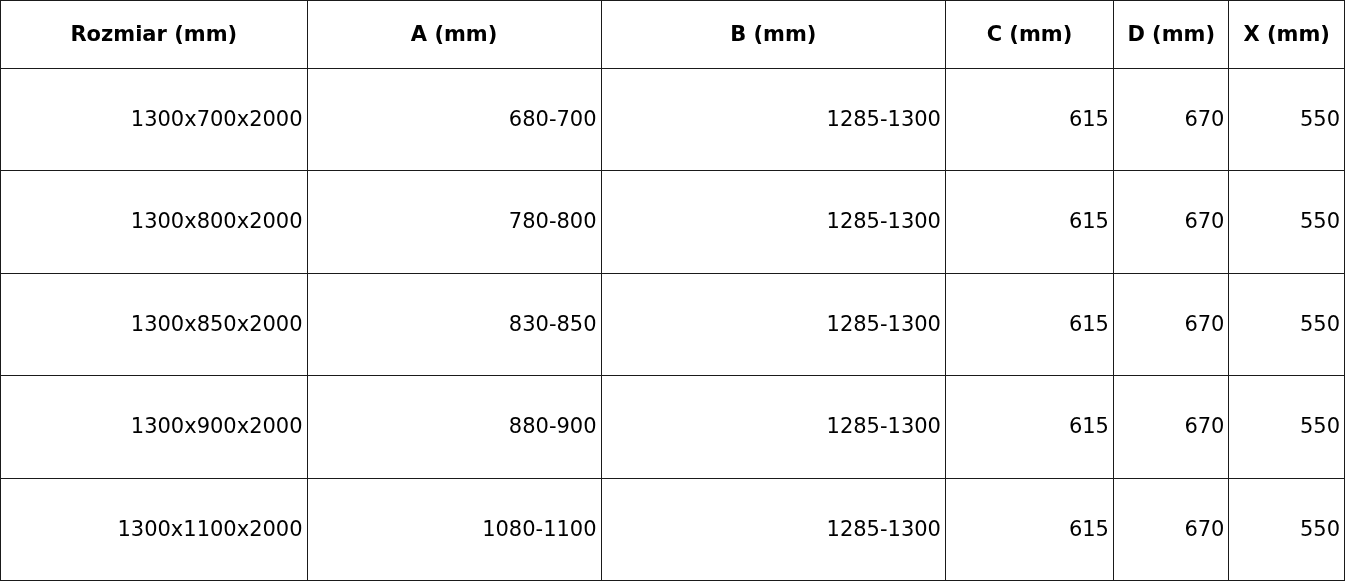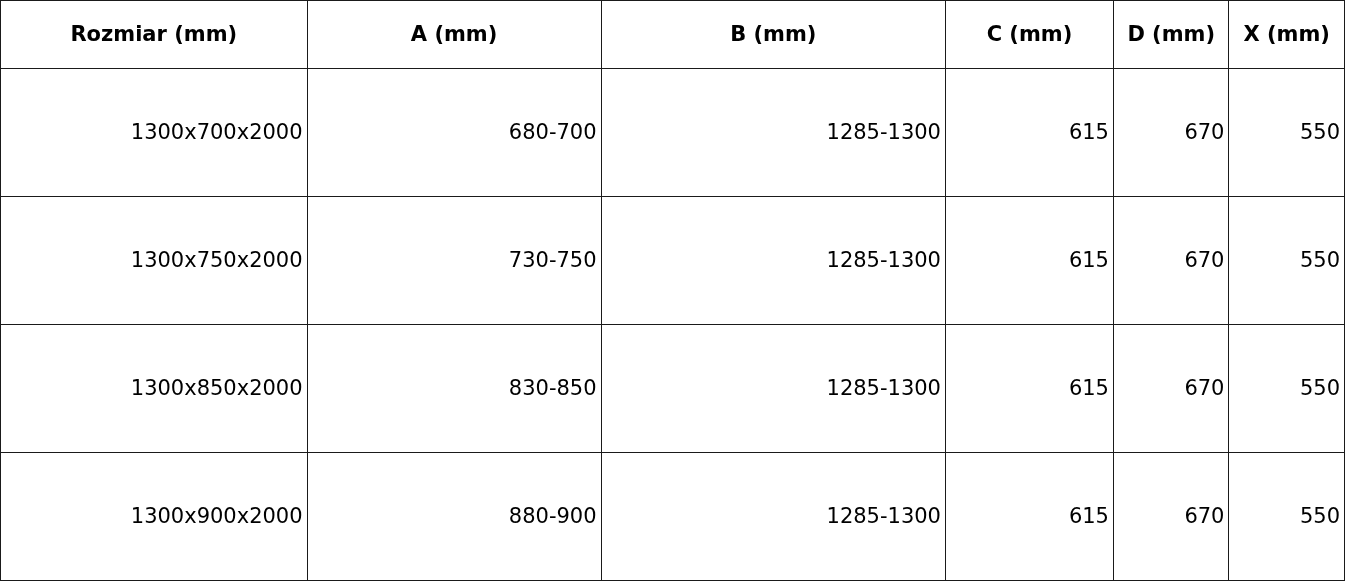--- a/index.html
+++ b/index.html
@@ -78,22 +78,22 @@
     <tbody>
       <tr class="body-row">
         <td>1300x700x2000</td>
         <td>680-700</td>
         <td>1285-1300</td>
         <td>615</td>
         <td>670</td>
         <td>550</td>
       </tr>
       <tr class="body-row">
-        <td>1300x750x2000</td>
-        <td>730-750</td>
+        <td>1300x800x2000</td>
+        <td>780-800</td>
         <td>1285-1300</td>
         <td>615</td>
         <td>670</td>
         <td>550</td>
       </tr>
       <tr class="body-row">
         <td>1300x850x2000</td>
         <td>830-850</td>
         <td>1285-1300</td>
         <td>615</td>
@@ -101,15 +101,23 @@
         <td>550</td>
       </tr>
       <tr class="body-row">
         <td>1300x900x2000</td>
         <td>880-900</td>
         <td>1285-1300</td>
         <td>615</td>
         <td>670</td>
         <td>550</td>
       </tr>
+      <tr class="body-row">
+        <td>1300x1100x2000</td>
+        <td>1080-1100</td>
+        <td>1285-1300</td>
+        <td>615</td>
+        <td>670</td>
+        <td>550</td>
+      </tr>
     </tbody>
   </table>
 </div>
 
 </body></html>

